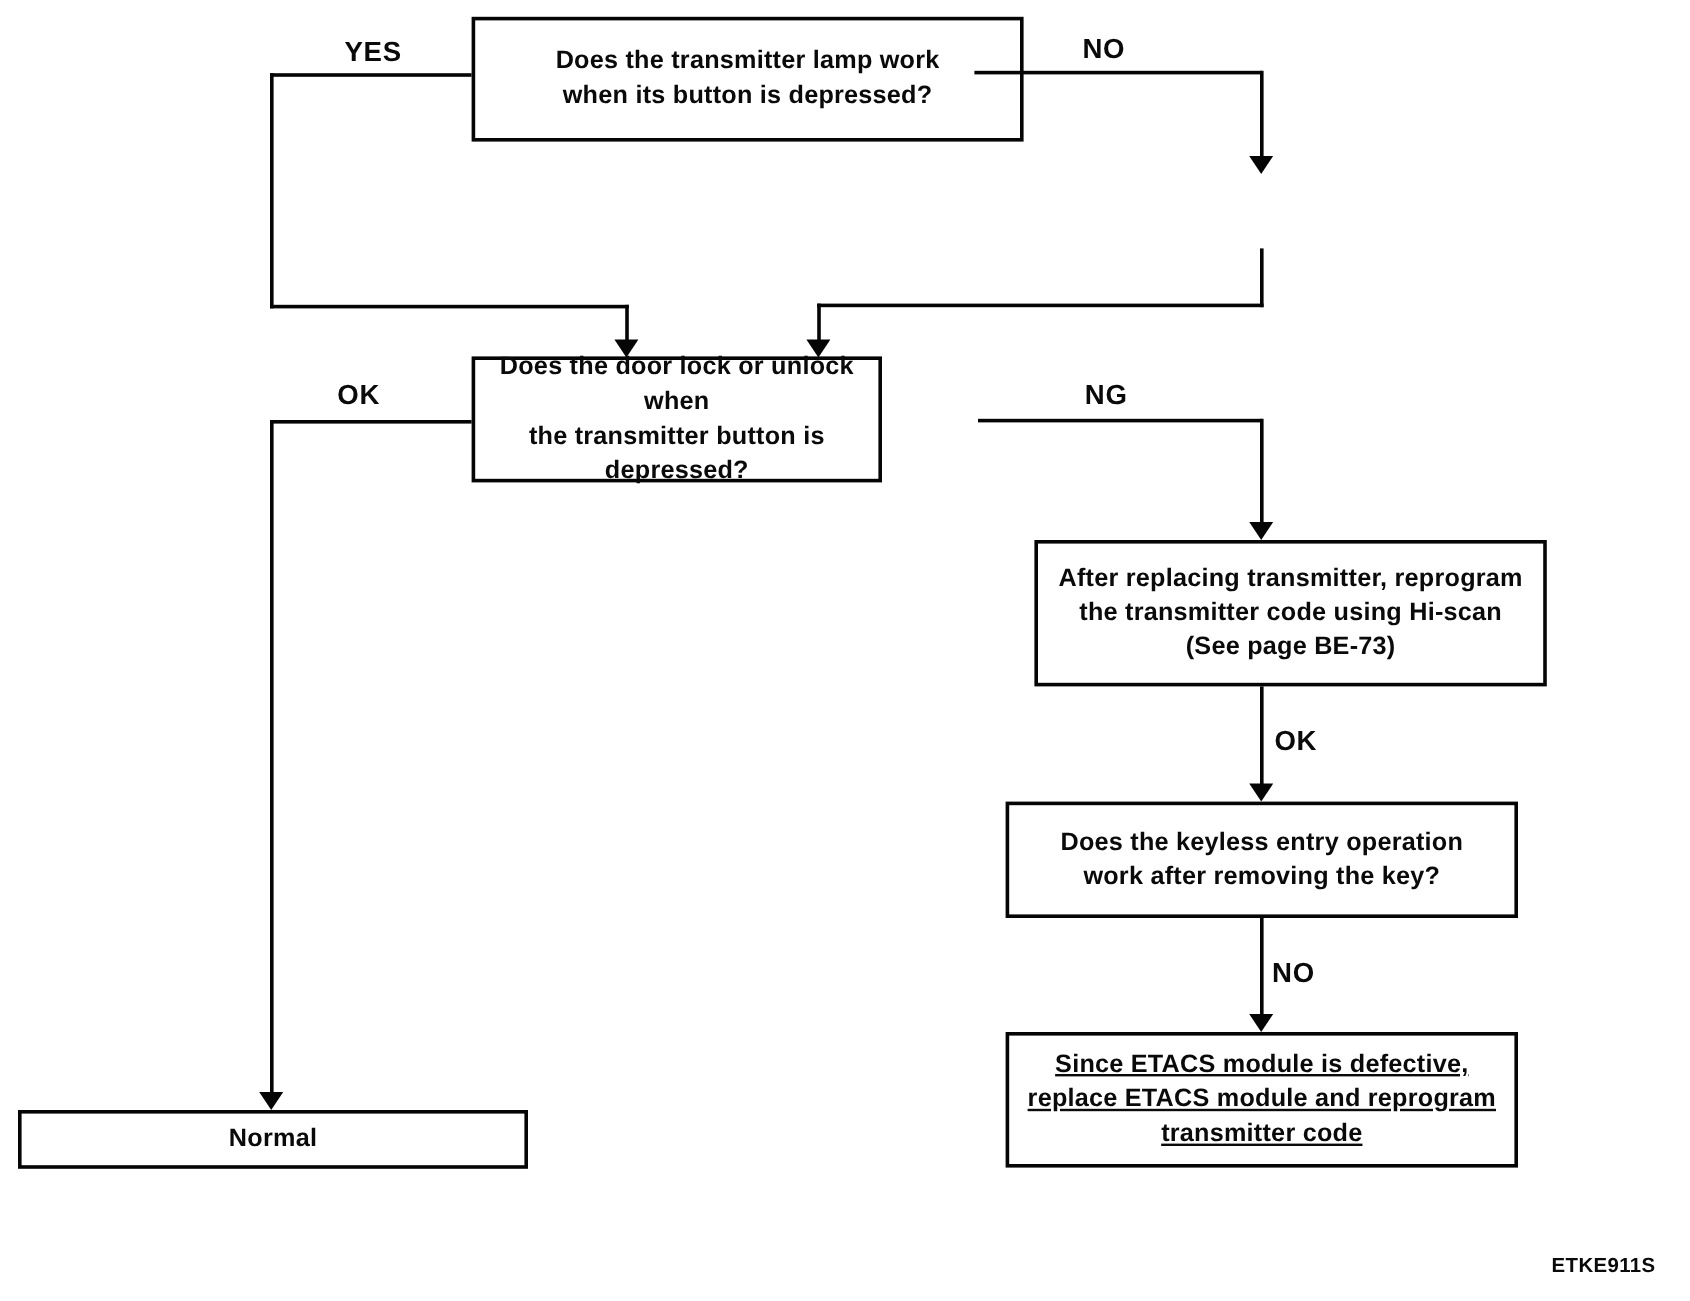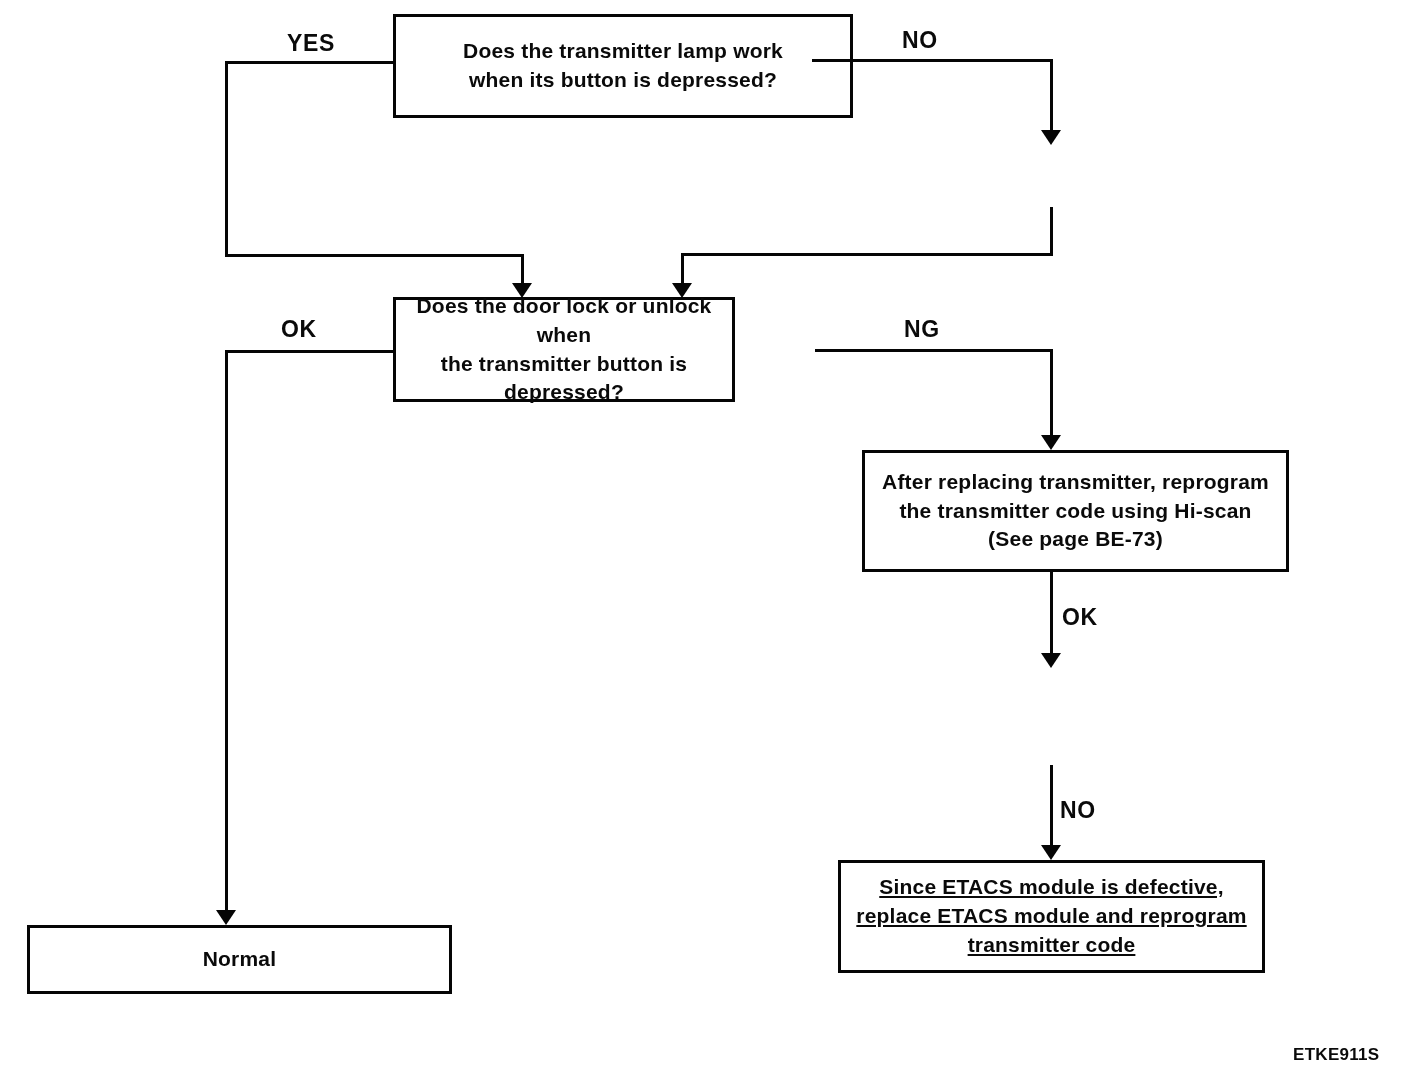--- a/index.html
+++ b/index.html
@@ -65,26 +65,28 @@
 when its button is depressed?</div>
 
 
   <div class="box" style="left:393px; top:297px; width:342px; height:105px;">Does the door lock or unlock when
 the transmitter button is depressed?</div>
 
   <div class="box" style="left:838px; top:450px; width:427px; height:122px;margin-left:24px;">After replacing transmitter, reprogram
 the transmitter code using Hi-scan
 (See page BE-73)</div>
 
+  <div class="box" style="left:838px; top:668px; width:427px; height:97px;">Does the keyless entry operation
+work after removing the key?</div>
 
   <div class="box" style="left:838px; top:860px; width:427px; height:113px;text-decoration:underline;">Since ETACS module is defective,
 replace ETACS module and reprogram
 transmitter code</div>
 
-  <div class="box" style="left:27px; top:925px; width:425px; height:69px;">Normal</div>
+  <div class="box" style="left:15px; top:925px; width:425px; height:49px;">Normal</div>
 
   <div class="line" style="left:225px; top:61px; width:168px; height:3px;"></div>
   <div class="line" style="left:225px; top:61px; width:3px; height:196px;"></div>
   <div class="line" style="left:225px; top:254px; width:299px; height:3px;"></div>
   <div class="line" style="left:521px; top:254px; width:3px; height:30px;"></div>
   <div class="arrow-down" style="left:512px; top:283px;"></div>
 
   <div class="line" style="left:812px; top:59px; width:240px; height:3px;"></div>
   <div class="line" style="left:1050px; top:59px; width:3px; height:72px;"></div>
   <div class="arrow-down" style="left:1041px; top:130px;"></div>

